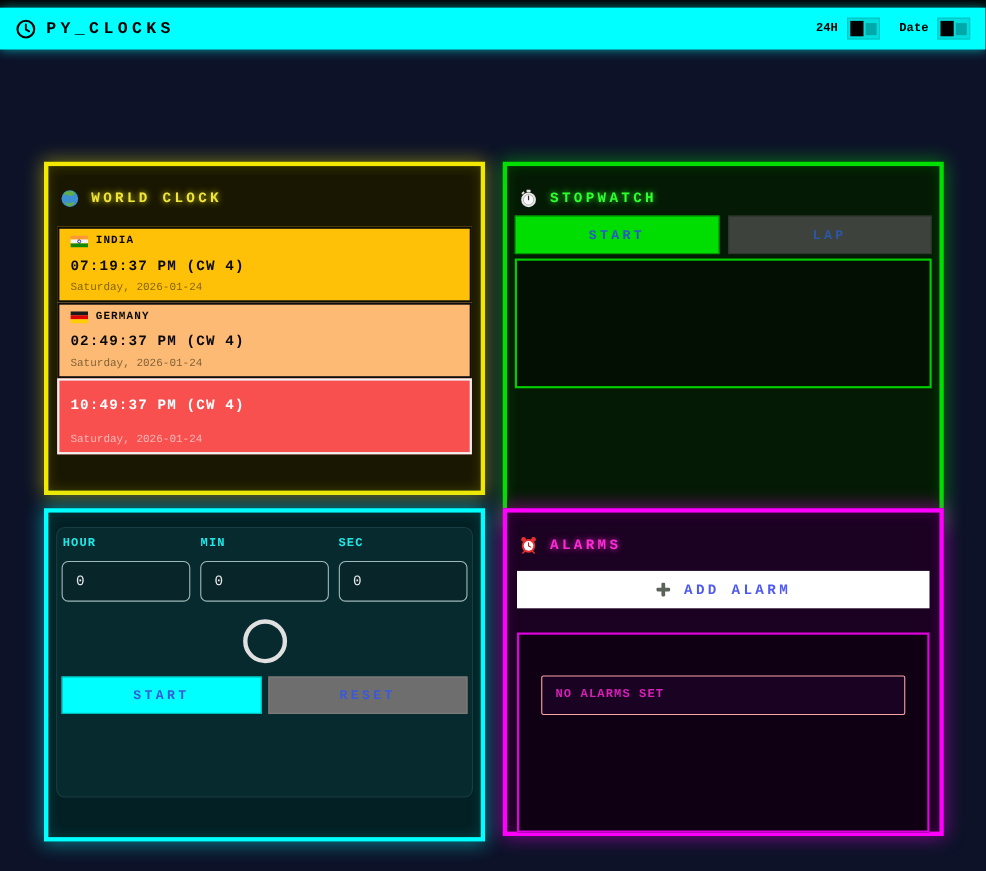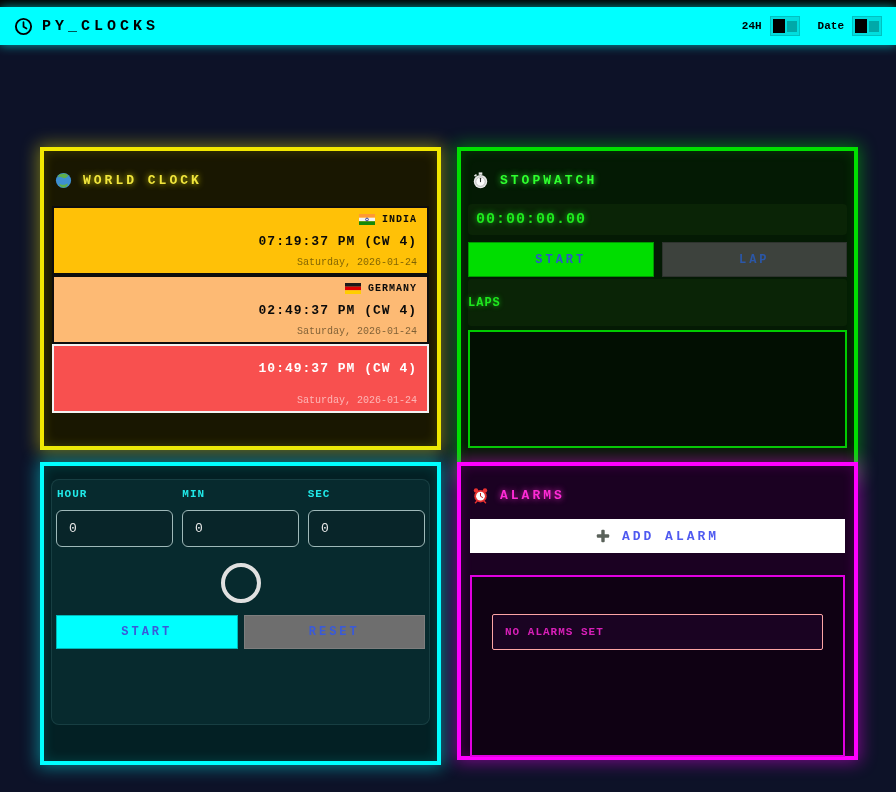--- a/index.html
+++ b/index.html
@@ -62,21 +62,21 @@
   .panel--alarms {
     height:298px; align-self:start;
     border-color:#ff00ff; background:#1b0122;
     box-shadow:0 0 16px 2px rgba(255,0,255,.45), inset 0 0 12px rgba(255,0,255,.18);
   }
   .panel--alarms .panel-title { color:#ff2bd6; text-shadow:0 0 6px rgba(255,43,214,.9); }
 
   
   .cards { margin:17px 8px 0 8px; }
   .clock-card { height:69px; padding:6px 10px 5px 10px; border:2px solid #0d0d0d;
-                display:flex; flex-direction:column;align-items:flex-end; }
+                display:flex; flex-direction:column; }
   .clock-card.light-text { border-color:#f2f2f2; }
   .card-top { display:flex; align-items:center; gap:7px; }
   .flag { width:16px; height:11px; flex:0 0 auto; }
   .card-country { font-size:10px; font-weight:bold; color:#0a0a0a; letter-spacing:1px; }
   .card-time { font-size:13px; font-weight:bold; color:#0a0a0a; margin-top:9px; letter-spacing:1px; }
   .card-date { font-size:10px; color:rgba(20,20,0,.55); margin-top:auto; }
   .light-text .card-country, .light-text .card-time { color:#ffffff; }
   .light-text .card-date { color:rgba(255,235,235,.65); }
 
   
@@ -221,26 +221,24 @@
     <div class="panel-header">
       <svg class="panel-icon" viewBox="0 0 17 17">
         <rect x="6.7" y="0.4" width="3.6" height="2.4" fill="#e8e8e8"></rect>
         <rect x="2.2" y="2.6" width="2.6" height="1.6" fill="#e8e8e8" transform="rotate(-40 3.5 3.4)"></rect>
         <circle cx="8.5" cy="9.6" r="6.7" fill="#e8e8e8"></circle>
         <circle cx="8.5" cy="9.6" r="4.7" fill="#fafafa" stroke="#999" stroke-width=".6"></circle>
         <path d="M8.5 6.2 v3.4" stroke="#333" stroke-width="1.1" stroke-linecap="round"></path>
       </svg>
       <h2 class="panel-title">STOPWATCH</h2>
     </div>
-    <div class="sw-display">00:00:00.00</div>
     <div class="sw-buttons">
       <button class="btn btn-sw-start">START</button>
       <button class="btn btn-sw-lap">LAP</button>
     </div>
-    <div class="sw-laps-strip">LAPS</div>
     <div class="sw-laps-box"></div>
   </section>
 
   <section class="panel panel--timer">
     <div class="timer-body">
       <div class="timer-labels">
         <span>HOUR</span>
         <span>MIN</span>
         <span>SEC</span>
       </div>

